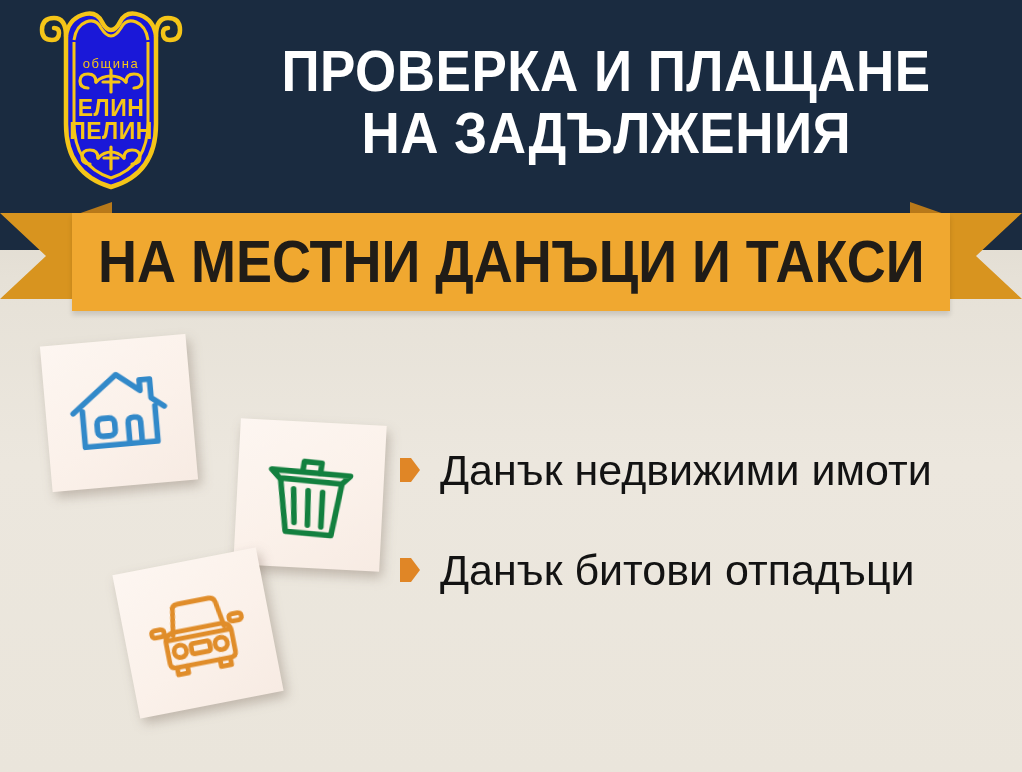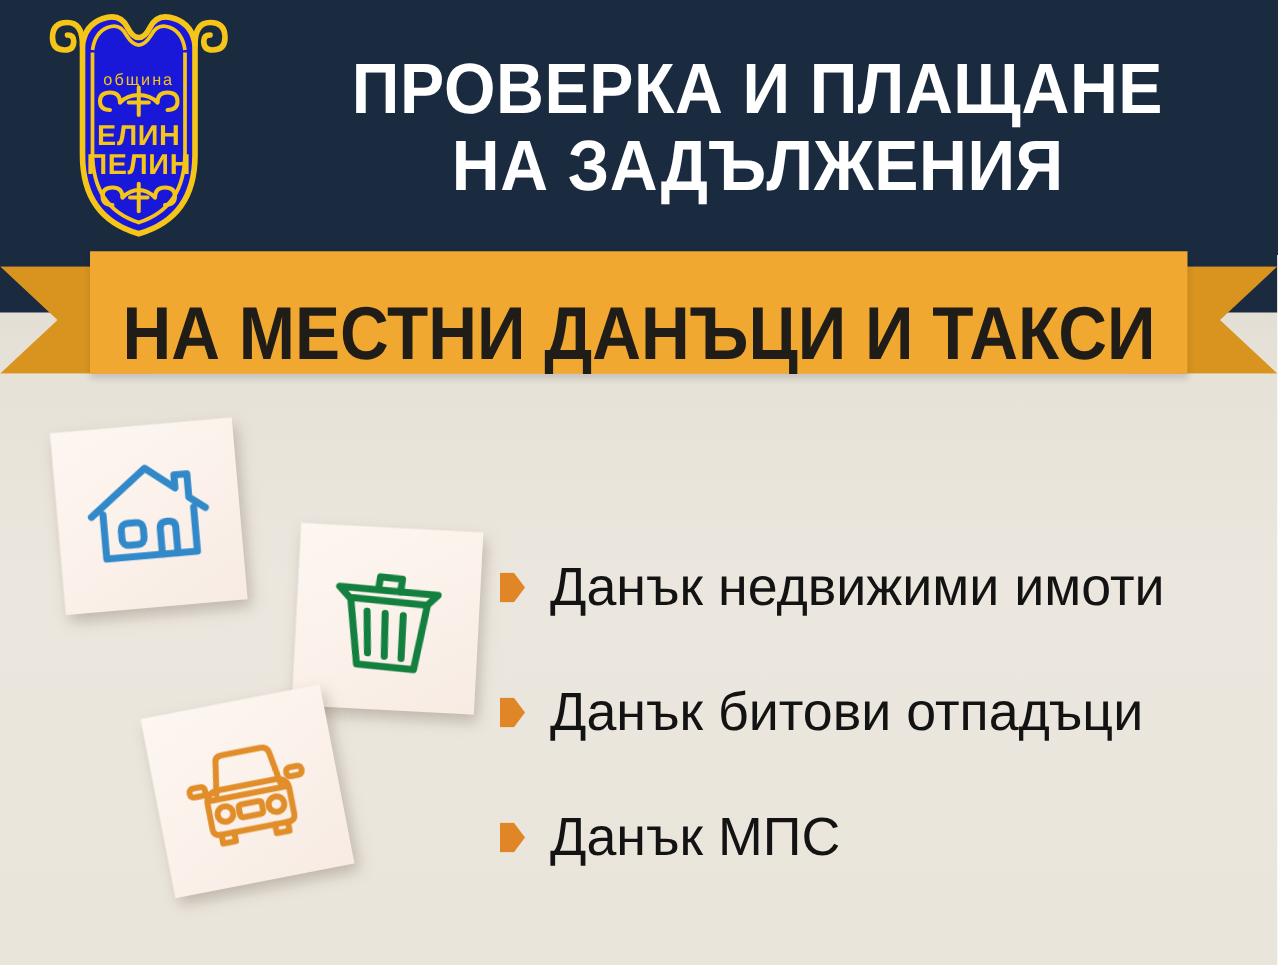--- a/index.html
+++ b/index.html
@@ -69,24 +69,24 @@
     background:#b8791a;
     clip-path:polygon(0 14px, 40px 0, 40px 14px);
   }
   .ribbon-fold-r {
     position:absolute; right:72px; top:3px;
     width:40px; height:14px;
     background:#b8791a;
     clip-path:polygon(0 0, 40px 14px, 0 14px);
   }
   .ribbon-main {
-    position:absolute; left:72px; top:2px;
+    position:absolute; left:72px; top:14px;
     width:878px; height:98px;
     background:#f0a830;
-    display:flex; align-items:flex-end; justify-content:center;
+    display:flex; align-items:center; justify-content:center;
     box-shadow:0 4px 5px rgba(0,0,0,0.13);
   }
   .ribbon-text {
     color:#201c17;
     font-family:"Liberation Sans", sans-serif;
     font-weight:bold;
     font-size:60px;
     line-height:64px;
     letter-spacing:0px;
     transform:scaleX(0.90);
@@ -282,20 +282,16 @@
     <div class="list-item">
       <span class="bullet"></span>
       <span class="list-label">Данък недвижими имоти</span>
     </div>
 
     <div class="list-item">
       <span class="bullet"></span>
       <span class="list-label">Данък битови отпадъци</span>
     </div>
 
-    <div class="list-item">
-      <span class="bullet"></span>
-      <span class="list-label">Данък МПС</span>
-    </div>
 
   </div>
 
 </div>
 
 </body></html>

